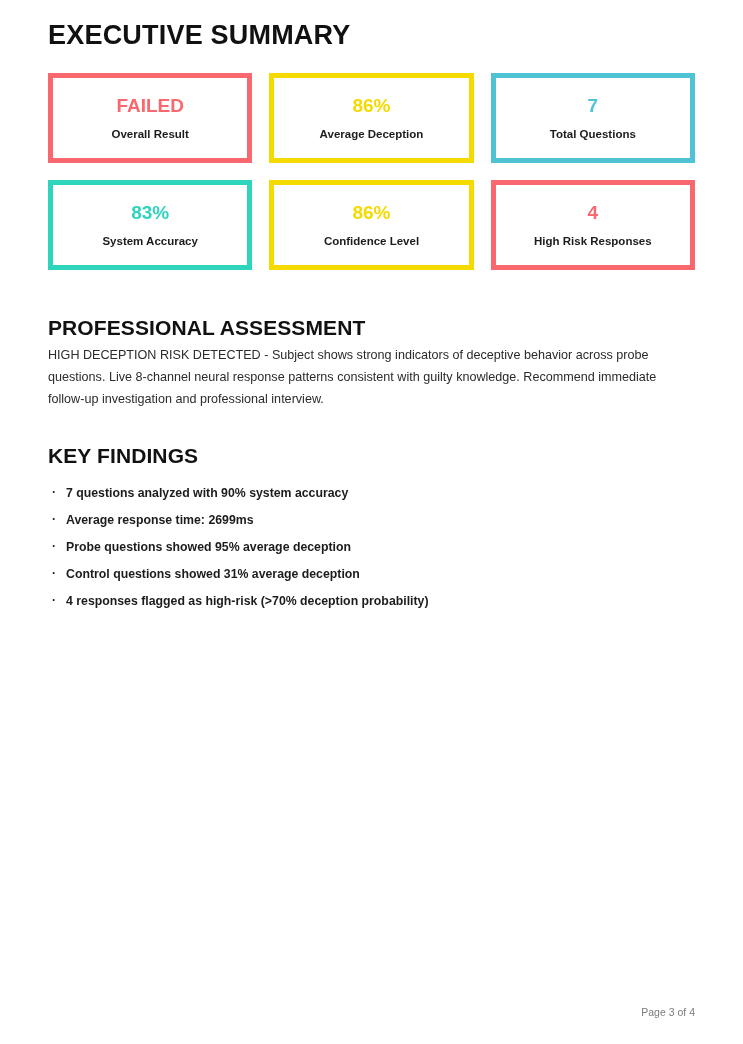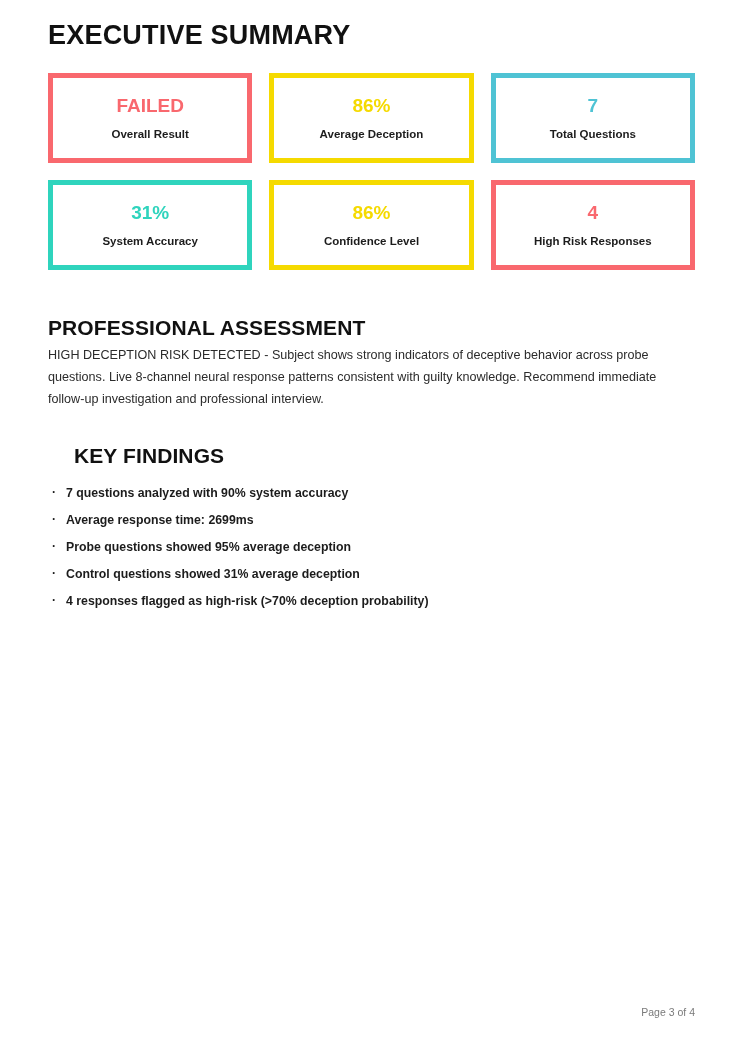--- a/index.html
+++ b/index.html
@@ -67,21 +67,20 @@
   .section-heading {
     margin: 0;
     padding-top: 46px;
     font-size: 21px;
     font-weight: bold;
     color: #111111;
     letter-spacing: 0.1px;
   }
   .section-heading.tight {
     padding-top: 34px;
-    margin-left: 26px;
   }
   .body-text {
     margin: 4px 0 0 0;
     font-size: 12.6px;
     line-height: 1.75;
     color: #2b2b2b;
     max-width: 650px;
   }
 
   .findings {
@@ -127,21 +126,21 @@
     </div>
     <div class="metric-card" style="border-color: rgb(245, 218, 0);">
       <div class="metric-value" style="color: rgb(245, 218, 0);">86%</div>
       <div class="metric-label">Average Deception</div>
     </div>
     <div class="metric-card" style="border-color: rgb(79, 195, 212);">
       <div class="metric-value" style="color: rgb(79, 195, 212);">7</div>
       <div class="metric-label">Total Questions</div>
     </div>
     <div class="metric-card" style="border-color: rgb(47, 212, 189);">
-      <div class="metric-value" style="color: rgb(47, 212, 189);">31%</div>
+      <div class="metric-value" style="color: rgb(47, 212, 189);">83%</div>
       <div class="metric-label">System Accuracy</div>
     </div>
     <div class="metric-card" style="border-color: rgb(245, 218, 0);">
       <div class="metric-value" style="color: rgb(245, 218, 0); text-align: center;">86%</div>
       <div class="metric-label">Confidence Level</div>
     </div>
     <div class="metric-card" style="border-color: rgb(249, 104, 110);">
       <div class="metric-value" style="color: rgb(249, 104, 110);">4</div>
       <div class="metric-label">High Risk Responses</div>
     </div>

